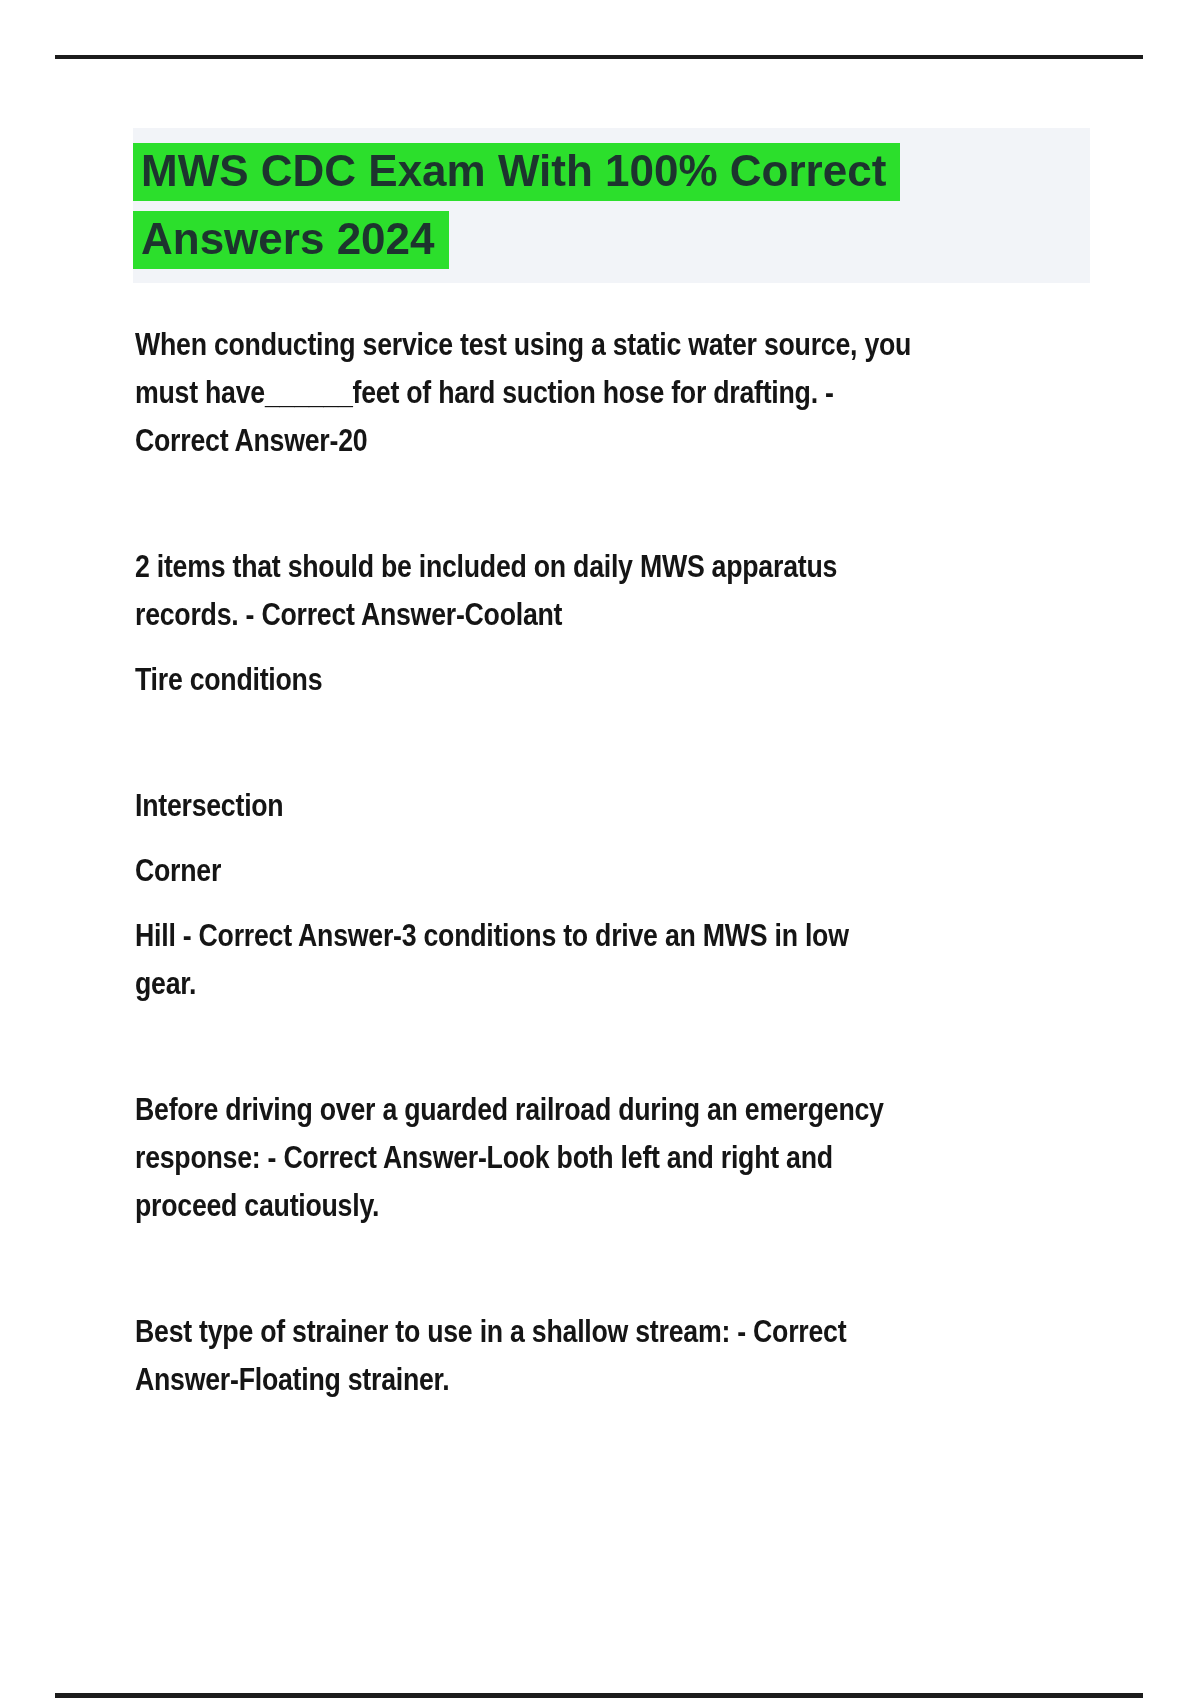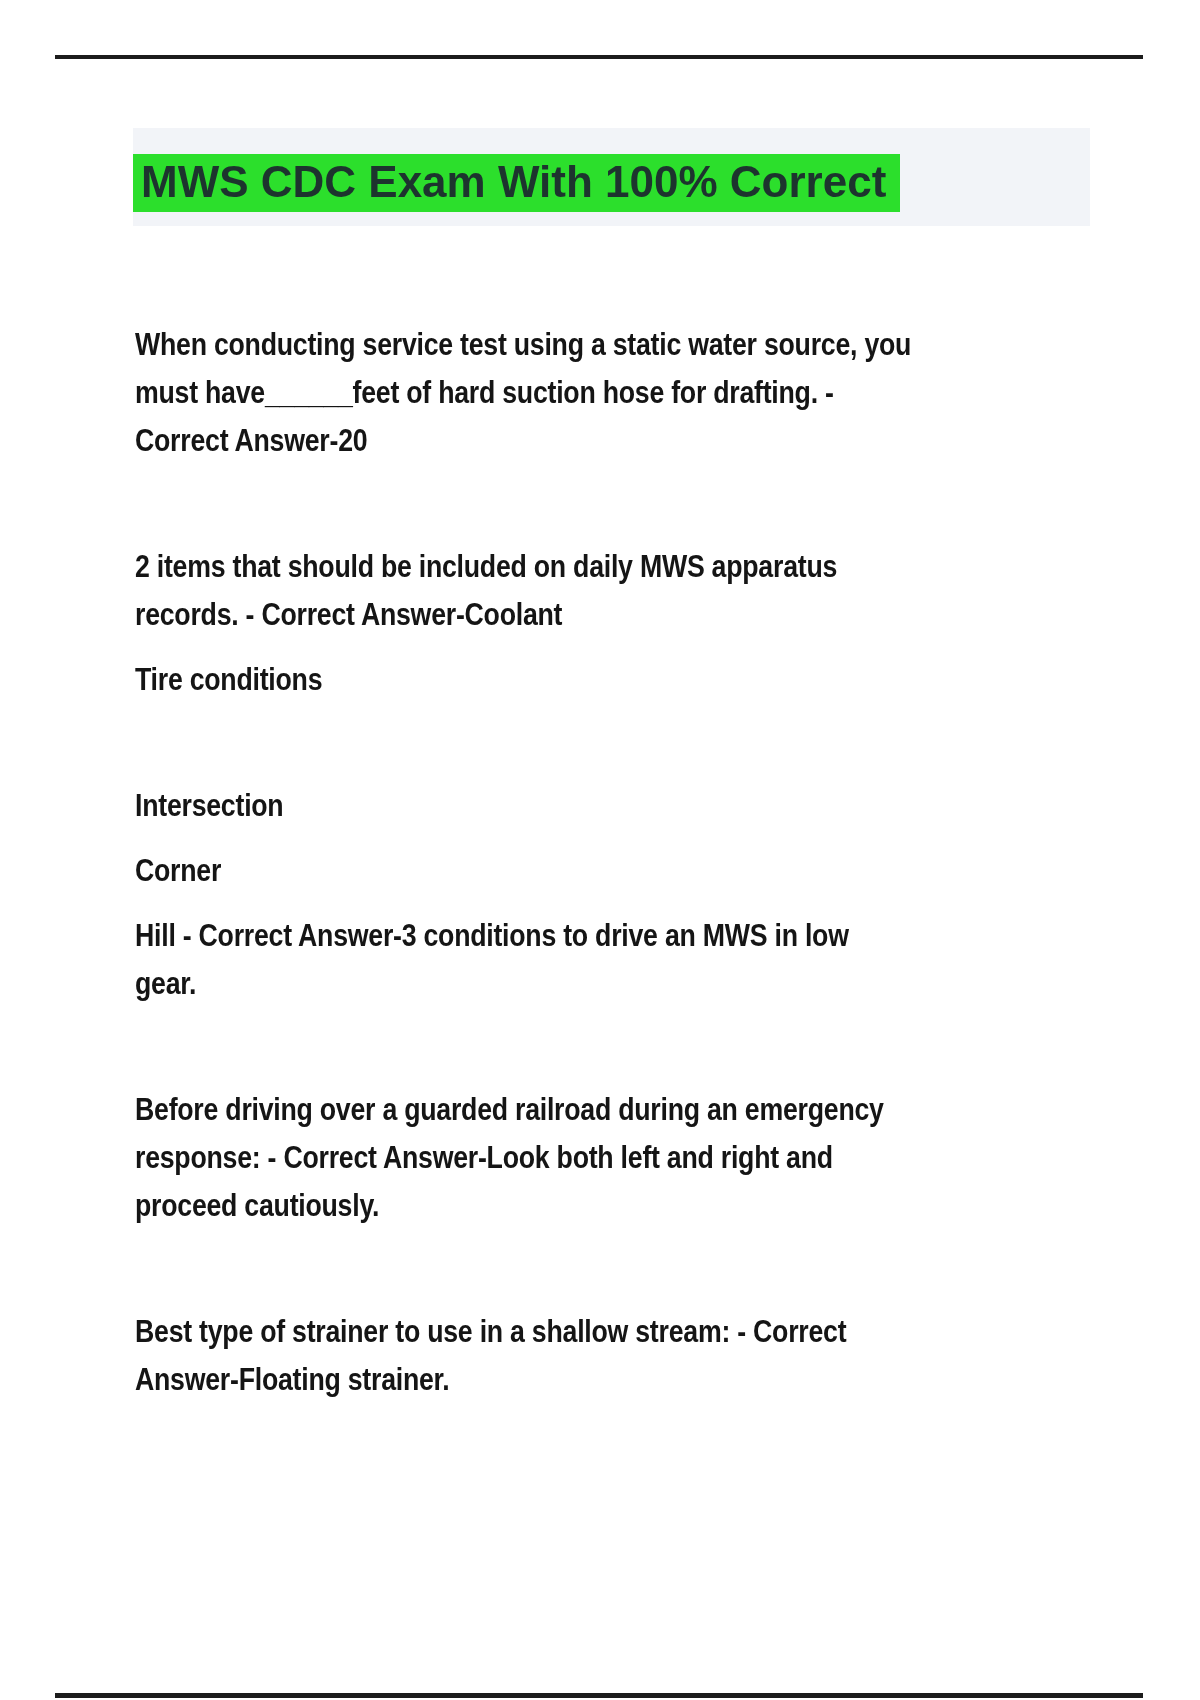--- a/index.html
+++ b/index.html
@@ -29,21 +29,20 @@
     left: 133px;
     top: 128px;
     width: 957px;
     background: #f2f4f8;
     padding: 15px 0 6px 0;
     box-sizing: border-box;
   }
   .title-line {
     line-height: 56px;
     white-space: nowrap;
-    margin-top: 11px;
   }
   .title-line + .title-line { margin-top: 2px; }
   .title-line .hl {
     display: inline-block;
     background: #2cdf2c;
     color: #1d342e;
     font-size: 44px;
     font-weight: 700;
     line-height: 56px;
     padding: 0 14px 2px 8px;
@@ -73,20 +72,23 @@
 <body>
 
 <div class="page">
 
   <div class="rule rule-top"></div>
 
   <div class="title-block">
     <div class="title-line">
       <span class="hl">MWS CDC Exam With 100% Correct</span>
     </div>
+    <div class="title-line">
+      <span class="hl">Answers 2024</span>
+    </div>
   </div>
 
   <div class="body-text">
     <p>When conducting service test using a static water source, you
 must have______feet of hard suction hose for drafting. -
 Correct Answer-20</p>
     <p class="gap">2 items that should be included on daily MWS apparatus
 records. - Correct Answer-Coolant</p>
     <p>Tire conditions</p>
     <p class="gap">Intersection</p>

